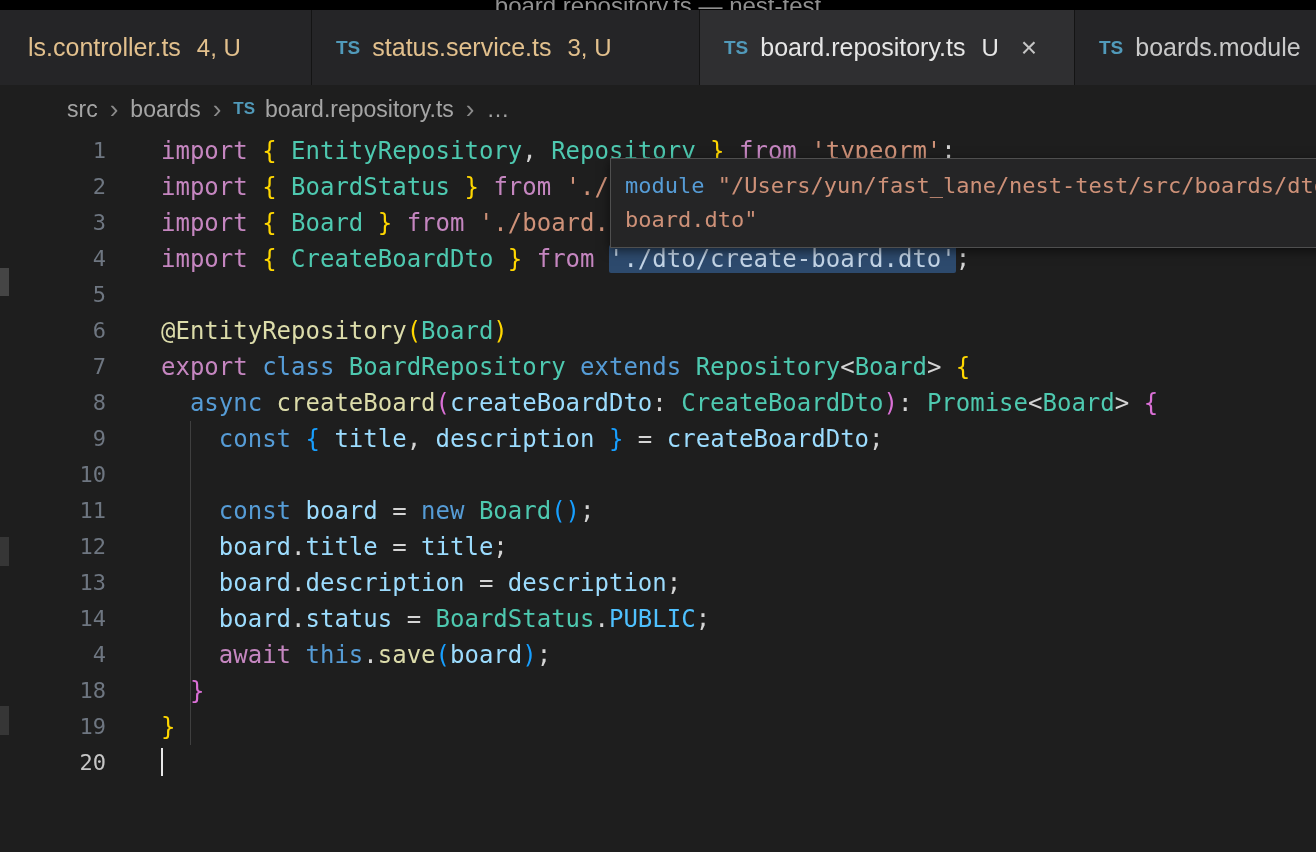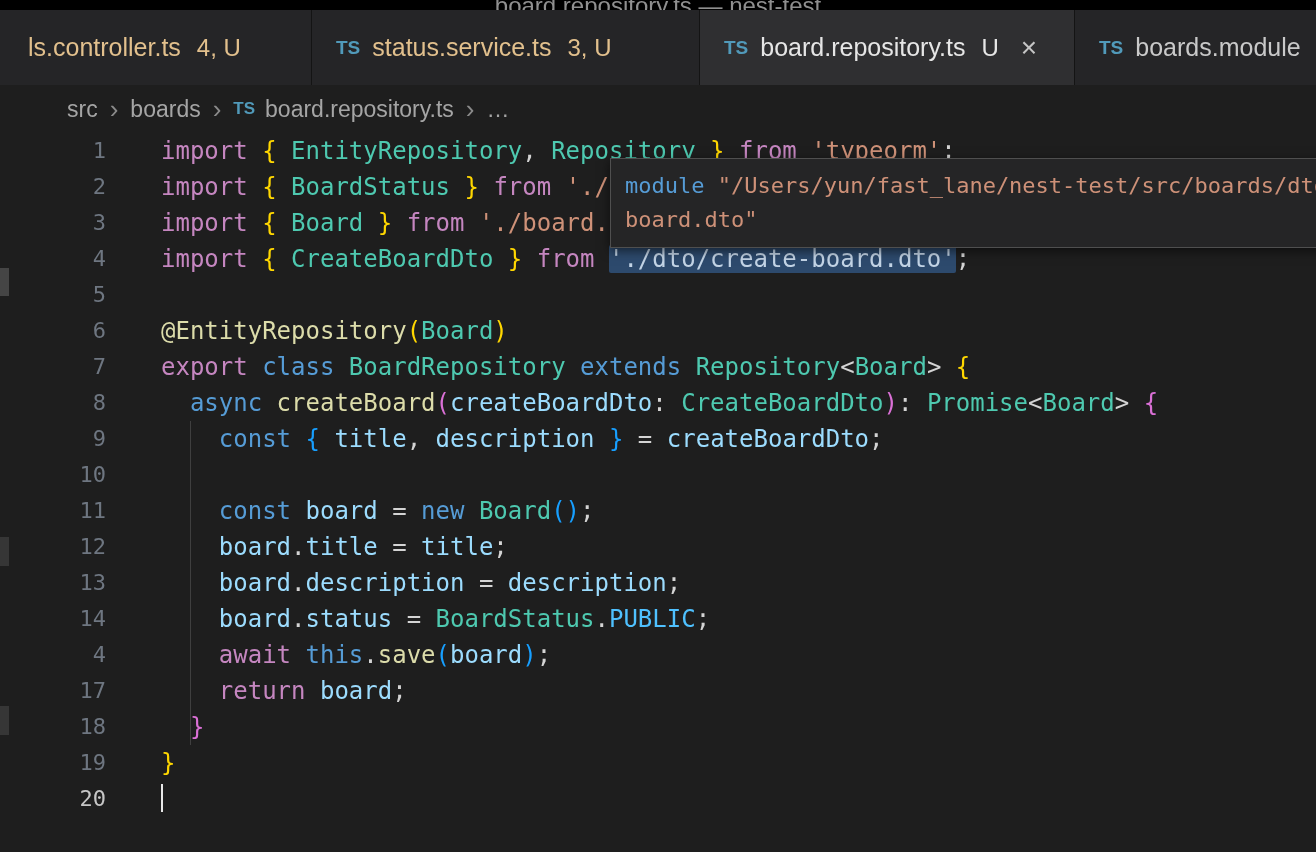--- a/index.html
+++ b/index.html
@@ -152,24 +152,20 @@
       </div>
       <div class="code-line">
         <div class="gutter">14</div>
         <div class="code-text"><span style="color: rgb(212, 212, 212);">    </span><span style="color: rgb(156, 220, 254);">board</span><span style="color: rgb(212, 212, 212);">.</span><span style="color: rgb(156, 220, 254);">status</span><span style="color: rgb(212, 212, 212);"> = </span><span style="color: rgb(78, 201, 176);">BoardStatus</span><span style="color: rgb(212, 212, 212);">.</span><span style="color: rgb(79, 193, 255);">PUBLIC</span><span style="color: rgb(212, 212, 212);">;</span></div>
       </div>
       <div class="code-line">
         <div class="gutter">4</div>
         <div class="code-text"><span style="color: rgb(212, 212, 212);">    </span><span style="color: rgb(197, 134, 192);">await</span><span style="color: rgb(212, 212, 212);"> </span><span style="color: rgb(86, 156, 214);">this</span><span style="color: rgb(212, 212, 212);">.</span><span style="color: rgb(220, 220, 170);">save</span><span style="color: rgb(23, 159, 255);">(</span><span style="color: rgb(156, 220, 254);">board</span><span style="color: rgb(23, 159, 255);">)</span><span style="color: rgb(212, 212, 212);">;</span></div>
       </div>
       <div class="code-line">
-        <div class="gutter">17</div>
-        <div class="code-text"><span style="color: rgb(212, 212, 212);">    </span><span style="color: rgb(197, 134, 192);">return</span><span style="color: rgb(212, 212, 212);"> </span><span style="color: rgb(156, 220, 254);">board</span><span style="color: rgb(212, 212, 212);">;</span></div>
-      </div>
-      <div class="code-line">
         <div class="gutter">18</div>
         <div class="code-text"><span style="color: rgb(212, 212, 212);">  </span><span style="color: rgb(218, 112, 214);">}</span></div>
       </div>
       <div class="code-line">
         <div class="gutter">19</div>
         <div class="code-text"><span style="color: rgb(255, 215, 0);">}</span></div>
       </div>
       <div class="code-line">
         <div class="gutter gutter-active">20</div>
         <div class="code-text"><span class="cursor"></span></div>

